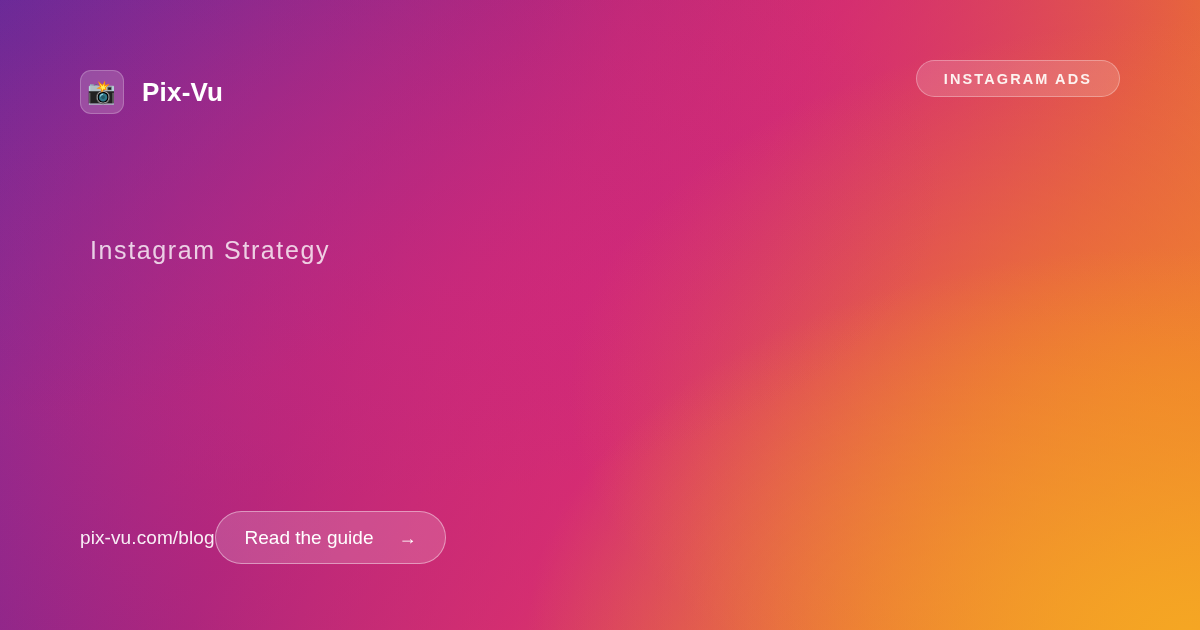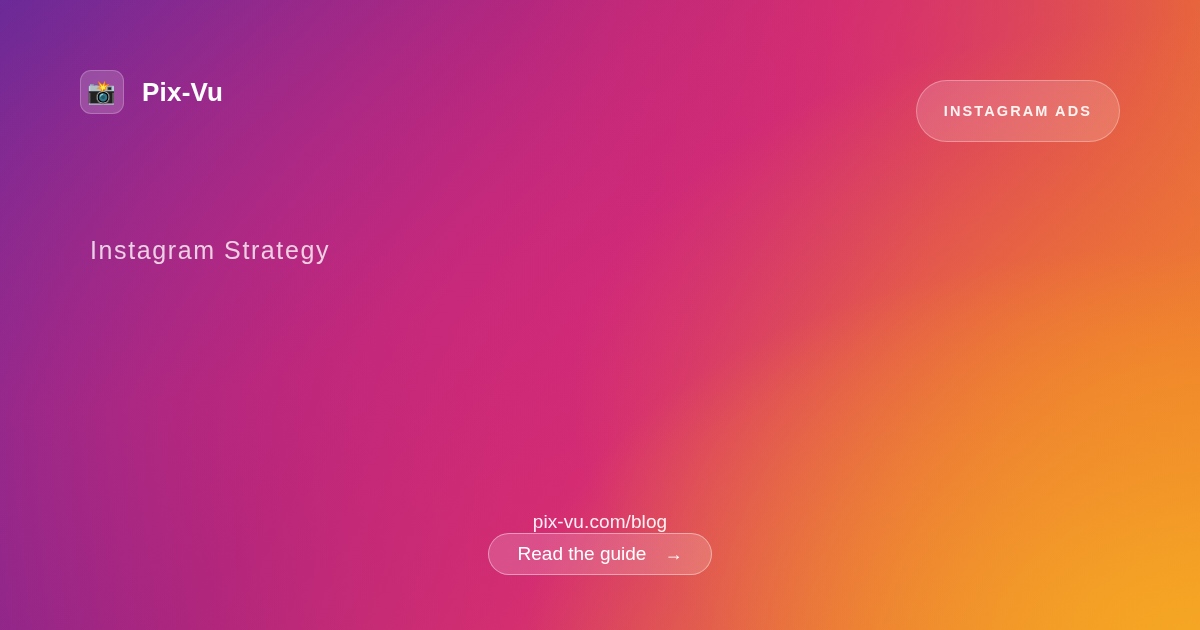--- a/index.html
+++ b/index.html
@@ -70,22 +70,22 @@
 
   .brand-name {
     color: #ffffff;
     font-size: 26px;
     font-weight: 700;
     letter-spacing: 0.2px;
     white-space: nowrap;
   }
 
   .pill {
-    margin-top: 80px;
-    height: 62px;
+    margin-top: 60px;
+    height: 37px;
     padding: 0 27px;
     border-radius: 999px;
     background: rgba(255,255,255,0.16);
     border: 1px solid rgba(255,255,255,0.30);
     color: #fdf3f0;
     font-size: 14.5px;
     font-weight: 700;
     letter-spacing: 2.1px;
     display: flex;
     align-items: center;
@@ -118,47 +118,46 @@
     font-weight: 400;
     letter-spacing: 0.2px;
     max-width: 1010px;
   }
 
   
   .footer {
     position: absolute;
     left: 80px;
     right: 80px;
-    bottom: 55px;
+    bottom: 66px;
     display: flex;
     align-items: center;
     justify-content: flex-start;
     z-index: 3;
-    flex-direction: column;
   }
 
   .footer-url {
     color: rgba(255,255,255,0.92);
     font-size: 19px;
     font-weight: 400;
     letter-spacing: 0.1px;
   }
 
   .cta {
-    height: 42px;
+    height: 53px;
     padding: 0 29px;
     border-radius: 999px;
     background: rgba(255,255,255,0.17);
     border: 1px solid rgba(255,255,255,0.42);
     color: #ffffff;
     font-size: 19px;
     font-weight: 400;
     display: flex;
     align-items: center;
-    gap: 18px;
+    gap: 25px;
     white-space: nowrap;
     cursor: pointer;
   }
 
   .cta-arrow { font-size: 18px; line-height: 1; }
 </style>
 </head>
 <body>
 
 <div class="og-card">

